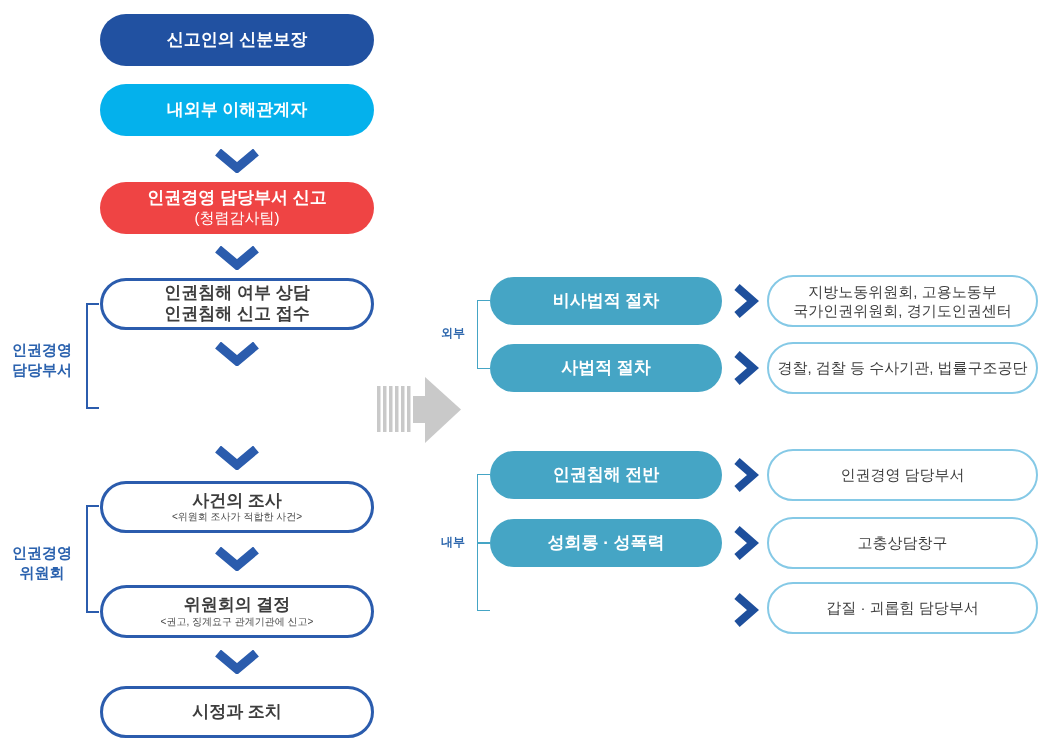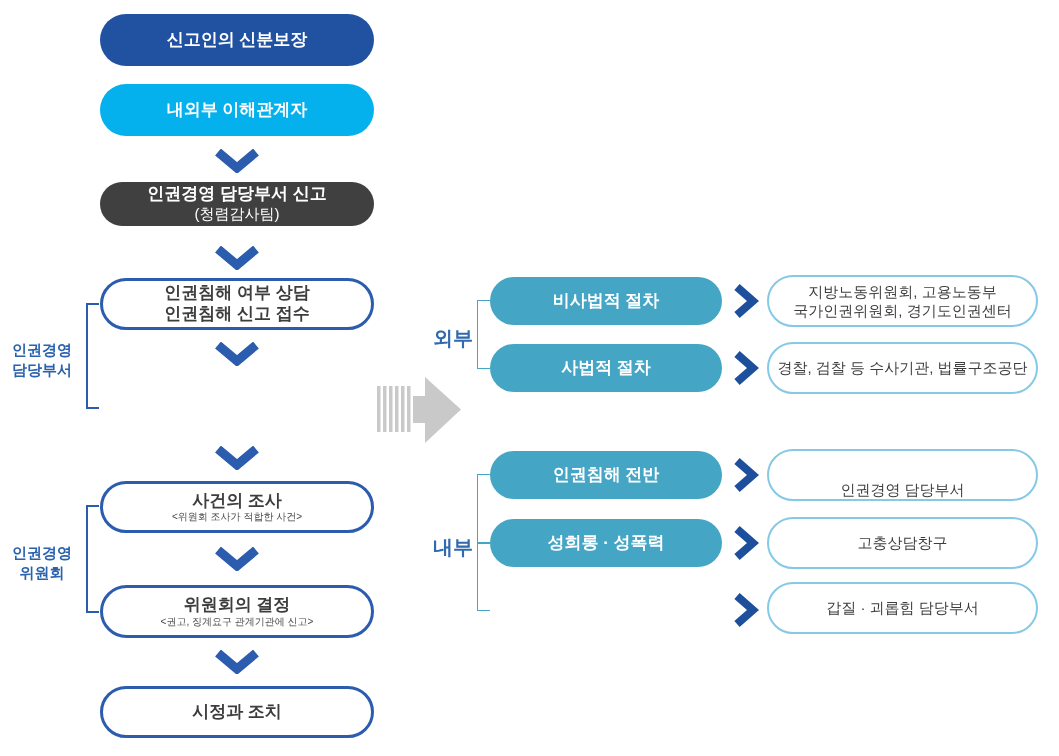--- a/index.html
+++ b/index.html
@@ -33,21 +33,21 @@
     background:#ffffff;
     border:3px solid #2b5cad;
     color:#3d3d3d;
     font-weight:bold;
     font-size:17px;
   }
   .pill .sub{font-size:10px;font-weight:normal;color:#474747;}
   .pill .sub-bold{font-size:15px;font-weight:normal;}
   #n0{top:14px;height:52px;background:#2151a1;}
   #n1{top:84px;height:52px;background:#04b1ec;}
-  #n2{top:182px;height:44px;background:#404040;}
+  #n2{top:182px;height:52px;background:#ef4444;}
   #n3{top:278px;height:52px;}
   #n4{top:382px;height:52px;}
   #n5{top:481px;height:52px;}
   #n6{top:585px;height:53px;}
   #n7{top:686px;height:52px;}
   
   .chev-down{position:absolute;left:214px;width:46px;height:24px;}
   #c0{top:149px;} #c1{top:246px;} #c2{top:342px;}
   #c3{top:446px;} #c4{top:547px;} #c5{top:650px;}
   
@@ -97,40 +97,40 @@
     border:2px solid #85c9e6;
     border-radius:27px;
     color:#3d3d3d;
     font-size:15px;
     display:flex;flex-direction:column;
     align-items:center;justify-content:center;
     text-align:center;line-height:1.3;
     box-sizing:border-box;
   }
   #d0{top:275px;} #d1{top:342px;}
-  #d2{top:449px;justify-content:flex-end;} #d3{top:517px;} #d4{top:582px;}
+  #d2{top:449px;} #d3{top:517px;} #d4{top:582px;}
   .bracket-right{
     position:absolute;
     left:477px;width:13px;
     border:1.5px solid #45a5c5;border-right:none;
     box-sizing:border-box;
   }
   #br0{top:300px;height:69px;}
   #br1{top:474px;height:137px;}
   #br1-mid{
     position:absolute;left:478px;top:542px;
     width:12px;height:2px;background:#45a5c5;
   }
   .group-label{
     position:absolute;
     left:431px;width:44px;
     text-align:center;
     color:#3069ae;
     font-weight:bold;
-    font-size:20px;
+    font-size:12px;
   }
   #gl0{top:325px;}
   #gl1{top:534px;}
 </style>
 </head>
 <body>
 
 <div id="canvas">
 
   <div id="n0" class="pill pill-solid">

